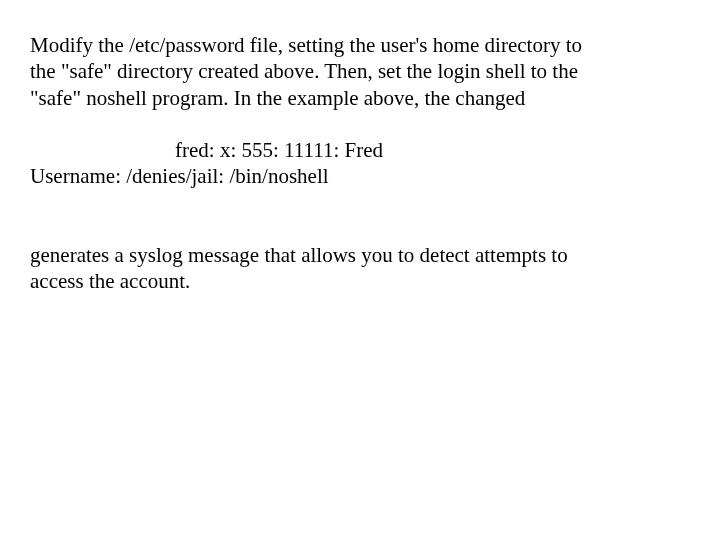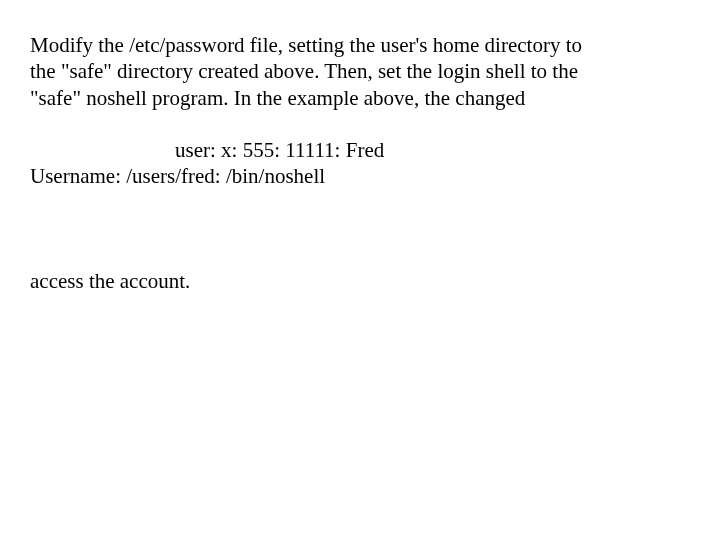--- a/index.html
+++ b/index.html
@@ -29,23 +29,23 @@
     }
   </style>
 </head>
 <body>
 
 <div class="paragraph">
   <span>Modify the /etc/password file, setting the user's home directory to</span><br>
   <span>the "safe" directory created above. Then, set the login shell to the</span><br>
   <span>"safe" noshell program. In the example above, the changed</span><br>
   <br>
-  <span class="indent"></span><span>user: x: 555: 11111: Fred</span><br>
-  <span>Username: /users/fred: /bin/noshell</span>
+  <span class="indent"></span><span>fred: x: 555: 11111: Fred</span><br>
+  <span>Username: /denies/jail: /bin/noshell</span>
 </div>
 
 <div class="spacer"></div>
 
 <div class="paragraph">
   <br>
-  <br>
+  <span>generates a syslog message that allows you to detect attempts to</span><br>
   <span>access the account.</span>
 </div>
 
 </body></html>

